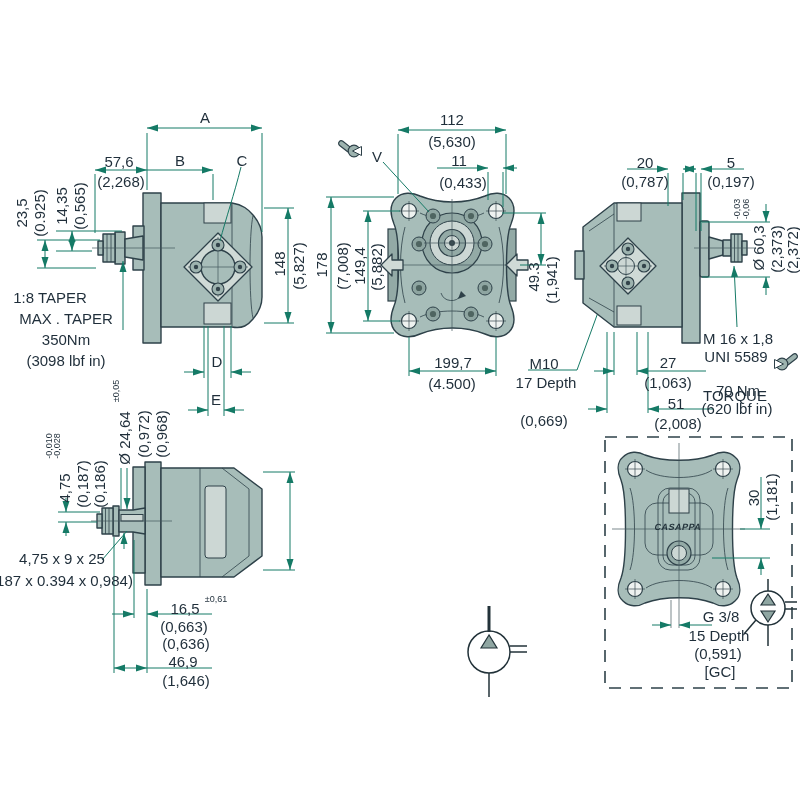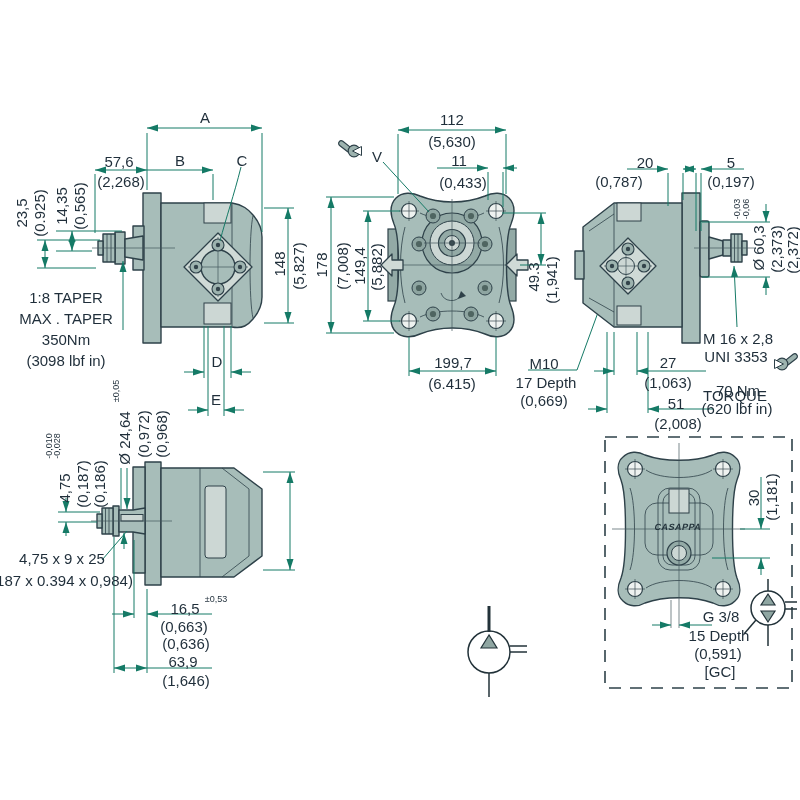--- a/index.html
+++ b/index.html
@@ -305,77 +305,77 @@
 <div class="lbl" style="left:180px;top:160px">B</div>
 <div class="lbl" style="left:242px;top:160px">C</div>
 <div class="lbl" style="left:217px;top:361px">D</div>
 <div class="lbl" style="left:216px;top:399px">E</div>
 <div class="lbl v" style="left:21px;top:213px">23,5</div>
 <div class="lbl v" style="left:39px;top:213px">(0.925)</div>
 <div class="lbl v" style="left:61px;top:206px">14,35</div>
 <div class="lbl v" style="left:79px;top:206px">(0,565)</div>
 <div class="lbl v" style="left:279px;top:264px">148</div>
 <div class="lbl v" style="left:298px;top:266px">(5,827)</div>
-<div class="lbl" style="left:66px;top:297px">1:8 TAPER</div>
+<div class="lbl" style="left:50px;top:297px">1:8 TAPER</div>
 <div class="lbl" style="left:66px;top:318px">MAX . TAPER</div>
 <div class="lbl" style="left:66px;top:339px">350Nm</div>
 <div class="lbl" style="left:66px;top:360px">(3098 lbf in)</div>
 
 <div class="lbl" style="left:452px;top:119px">112</div>
 <div class="lbl" style="left:452px;top:141px">(5,630)</div>
 <div class="lbl" style="left:459px;top:160px">11</div>
 <div class="lbl" style="left:463px;top:182px">(0,433)</div>
 <div class="lbl" style="left:377px;top:156px">V</div>
 <div class="lbl v" style="left:321px;top:265px">178</div>
 <div class="lbl v" style="left:342px;top:266px">(7,008)</div>
 <div class="lbl v" style="left:359px;top:266px">149,4</div>
 <div class="lbl v" style="left:376px;top:267px">(5,882)</div>
 <div class="lbl v" style="left:533px;top:277px">49.3</div>
 <div class="lbl v" style="left:551px;top:280px">(1,941)</div>
 <div class="lbl" style="left:453px;top:362px">199,7</div>
-<div class="lbl" style="left:452px;top:383px">(6.415)</div>
+<div class="lbl" style="left:452px;top:383px">(4.500)</div>
 <div class="lbl" style="left:544px;top:363px">M10</div>
 <div class="lbl" style="left:546px;top:382px">17 Depth</div>
-<div class="lbl" style="left:544px;top:400px">(0,669)</div>
+<div class="lbl" style="left:544px;top:420px">(0,669)</div>
 
 <div class="lbl" style="left:645px;top:162px">20</div>
-<div class="lbl" style="left:619px;top:181px">(0,787)</div>
+<div class="lbl" style="left:645px;top:181px">(0,787)</div>
 <div class="lbl" style="left:731px;top:162px">5</div>
 <div class="lbl" style="left:731px;top:181px">(0,197)</div>
 <div class="lbl v tn" style="left:737px;top:209px">-0,03</div>
 <div class="lbl v tn" style="left:746px;top:209px">-0,06</div>
 <div class="lbl v" style="left:758px;top:248px">Ø 60,3</div>
 <div class="lbl v" style="left:776px;top:249px">(2,373)</div>
 <div class="lbl v" style="left:792px;top:250px">(2,372)</div>
-<div class="lbl" style="left:738px;top:338px">M 16 x 2,8</div>
-<div class="lbl" style="left:736px;top:356px">UNI 3353</div>
+<div class="lbl" style="left:738px;top:338px">M 16 x 1,8</div>
+<div class="lbl" style="left:736px;top:356px">UNI 5589</div>
 <div class="lbl" style="left:735px;top:395px">TORQUE</div>
 <div class="lbl" style="left:738px;top:390px">70 Nm</div>
 <div class="lbl" style="left:737px;top:408px">(620 lbf in)</div>
 <div class="lbl" style="left:668px;top:362px">27</div>
 <div class="lbl" style="left:668px;top:382px">(1,063)</div>
 <div class="lbl" style="left:676px;top:403px">51</div>
 <div class="lbl" style="left:678px;top:423px">(2,008)</div>
 
 <div class="lbl v tn" style="left:116px;top:391px">±0,05</div>
 <div class="lbl v" style="left:124px;top:438px">Ø 24,64</div>
 <div class="lbl v" style="left:143px;top:434px">(0,972)</div>
 <div class="lbl v" style="left:161px;top:434px">(0,968)</div>
 <div class="lbl v tn" style="left:49px;top:446px">-0,010</div>
 <div class="lbl v tn" style="left:57px;top:446px">-0,028</div>
 <div class="lbl v" style="left:64px;top:488px">4,75</div>
 <div class="lbl v" style="left:82px;top:484px">(0,187)</div>
 <div class="lbl v" style="left:99px;top:484px">(0,186)</div>
 <div class="lbl" style="left:62px;top:558px">4,75 x 9 x 25</div>
 <div class="lbl" style="left:62px;top:580px">(187 x 0.394 x 0,984)</div>
 <div class="lbl" style="left:185px;top:608px">16,5</div>
-<div class="lbl tn" style="left:216px;top:599px">±0,53</div>
+<div class="lbl tn" style="left:216px;top:599px">±0,61</div>
 <div class="lbl" style="left:184px;top:626px">(0,663)</div>
 <div class="lbl" style="left:186px;top:643px">(0,636)</div>
-<div class="lbl" style="left:183px;top:661px">63,9</div>
+<div class="lbl" style="left:183px;top:661px">46,9</div>
 <div class="lbl" style="left:186px;top:680px">(1,646)</div>
 
 <div class="lbl v" style="left:753px;top:498px">30</div>
 <div class="lbl v" style="left:771px;top:497px">(1,181)</div>
 <div class="lbl" style="left:721px;top:616px">G 3/8</div>
 <div class="lbl" style="left:719px;top:635px">15 Depth</div>
 <div class="lbl" style="left:718px;top:653px">(0,591)</div>
 <div class="lbl" style="left:720px;top:671px">[GC]</div>
 <div class="brand" style="left:678px;top:527px">CASAPPA</div>
 

